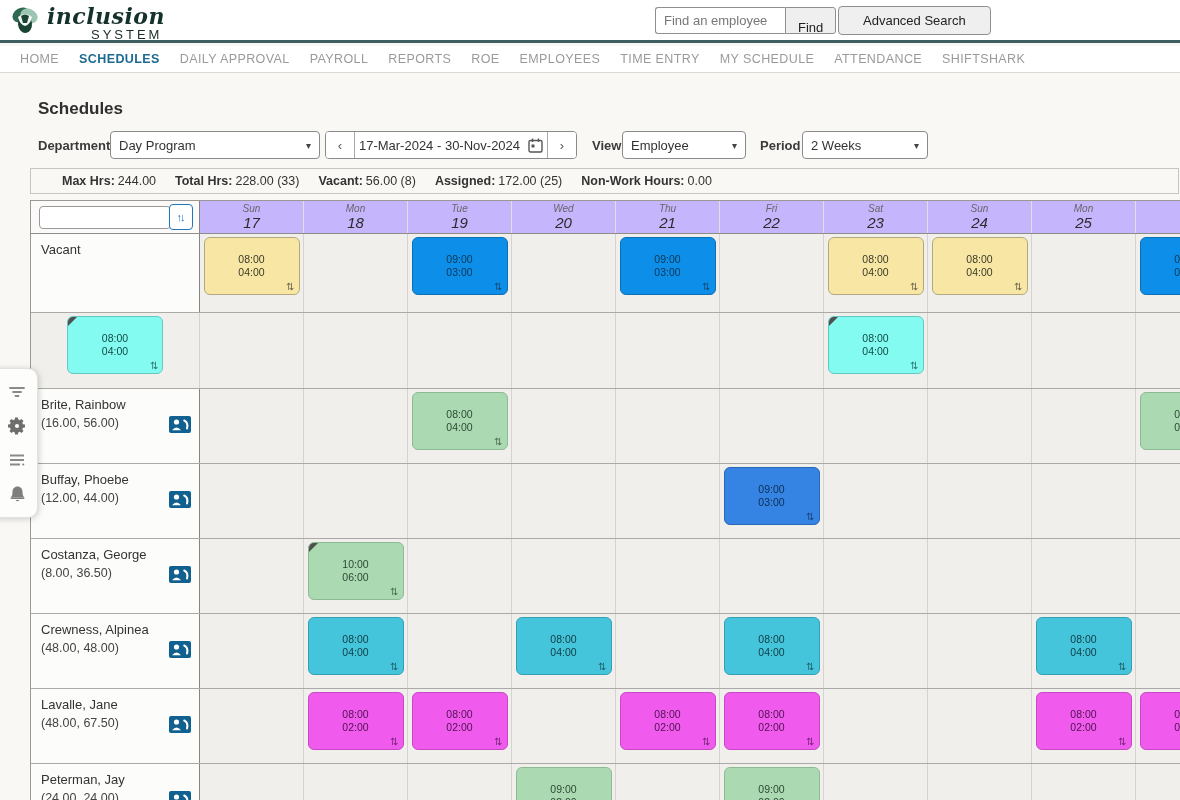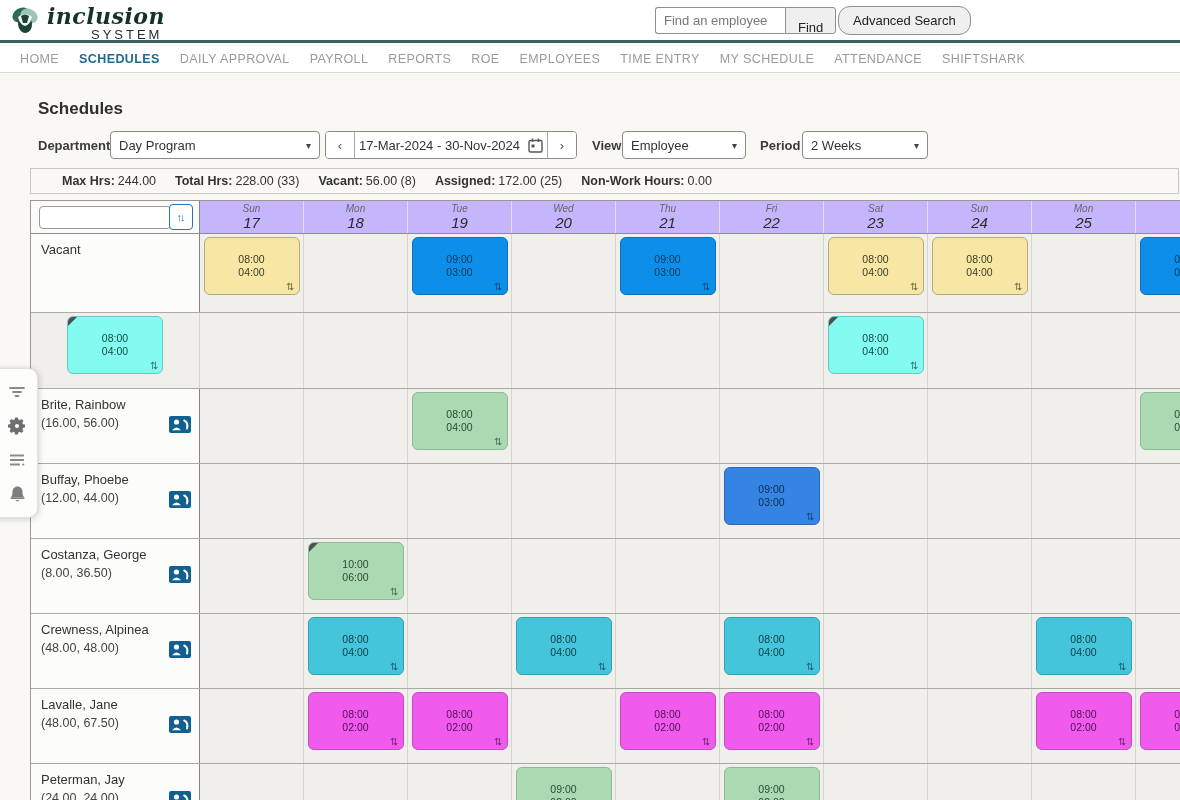--- a/index.html
+++ b/index.html
@@ -17,22 +17,22 @@
   .logo-text-block { line-height:1; padding-top:2px; }
   .logo-name { font-family:"DejaVu Serif", serif; font-style:italic; font-weight:bold;
     font-size:22px; color:#14312B; letter-spacing:0.5px; }
   .logo-sub { font-size:13px; font-weight:normal; letter-spacing:3px; color:#1A2B26; margin-top:1px;margin-left:44px; }
   .hdr-search-group { position:absolute; left:655px; top:7px; display:flex; }
   .hdr-search-input { width:130px; height:27px; border:1px solid #8F8F8F; border-right:none;
     border-radius:3px 0 0 3px; padding:0 8px; font-size:13px; font-family:inherit; color:#333; background:#fff; }
   .hdr-search-input::placeholder { color:#777; }
   .hdr-find-btn { height:27px; padding:12px 12px; border:1px solid #8F8F8F; border-radius:0 3px 3px 0;
     background:#EFEFEF; font-size:13px; color:#222; font-family:inherit; cursor:pointer; }
-  .hdr-adv-btn { position:absolute; left:838px; top:6px; height:29px; padding:0 14px;
-    border:1px solid #8F8F8F; border-radius:12px; background:#EFEFEF; font-size:13px; color:#222;
+  .hdr-adv-btn { position:absolute; left:838px; top:6px; height:29px; padding:0 24px;
+    border:1px solid #8F8F8F; border-radius:4px; background:#EFEFEF; font-size:13px; color:#222;
     font-family:inherit; cursor:pointer;text-align:right; }
 
   
   .nav-bar { position:absolute; left:0; top:46px; width:1180px; height:27px; background:#fff;
     border-bottom:1px solid #DCDAD7; display:flex; align-items:center; padding-left:10px; }
   .nav-item { font-size:12.5px; color:#9A9A9A; letter-spacing:0.4px; margin:0 10px;
     cursor:pointer; text-transform:uppercase; white-space:nowrap; }
   .nav-item.active { color:#1D6A93; font-weight:bold; }
 
   

